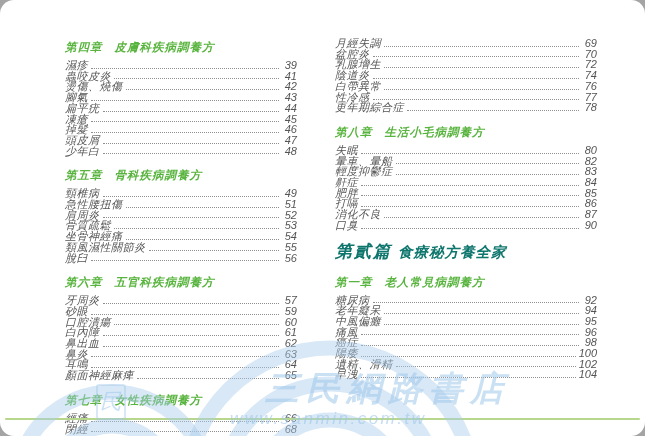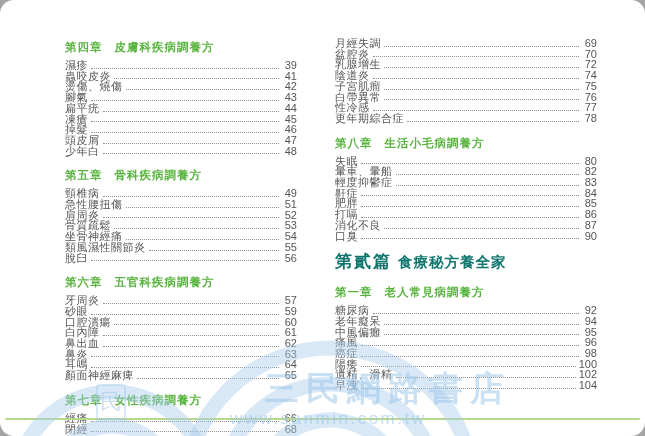--- a/index.html
+++ b/index.html
@@ -7,20 +7,21 @@
     width:645px;height:436px;
     font-family:"Liberation Sans","DejaVu Sans",sans-serif;
     background:#a4a4a4;
     position:relative;overflow:hidden;
   }
   #page{
     position:absolute;inset:0;
     background:#ffffff;
     border-radius:14px;
     overflow:hidden;
+    font-style:italic;
   }
   .col{position:absolute;top:0;}
   #col-left{left:65px;width:232px;top:40px;}
   #col-right{left:335px;width:262px;top:38px;}
   .chapter-heading{
     font-size:11.5px;font-weight:bold;color:#58b43e;
     margin:12px 0 5px 0;letter-spacing:1px;white-space:nowrap;
   }
   .chapter-heading .ch-num{margin-right:12px;}
   #col-left .chapter-heading:first-child{margin-top:0;}
@@ -216,25 +217,20 @@
       </div>
       <div class="toc-entry">
         <span class="entry-label">乳腺增生</span>
         <span class="dot-leader"></span>
         <span class="entry-page">72</span>
       </div>
       <div class="toc-entry">
         <span class="entry-label">陰道炎</span>
         <span class="dot-leader"></span>
         <span class="entry-page">74</span>
-      </div>
-      <div class="toc-entry">
-        <span class="entry-label">子宮肌瘤</span>
-        <span class="dot-leader"></span>
-        <span class="entry-page">75</span>
       </div>
       <div class="toc-entry">
         <span class="entry-label">白帶異常</span>
         <span class="dot-leader"></span>
         <span class="entry-page">76</span>
       </div>
       <div class="toc-entry">
         <span class="entry-label">性冷感</span>
         <span class="dot-leader"></span>
         <span class="entry-page">77</span>

